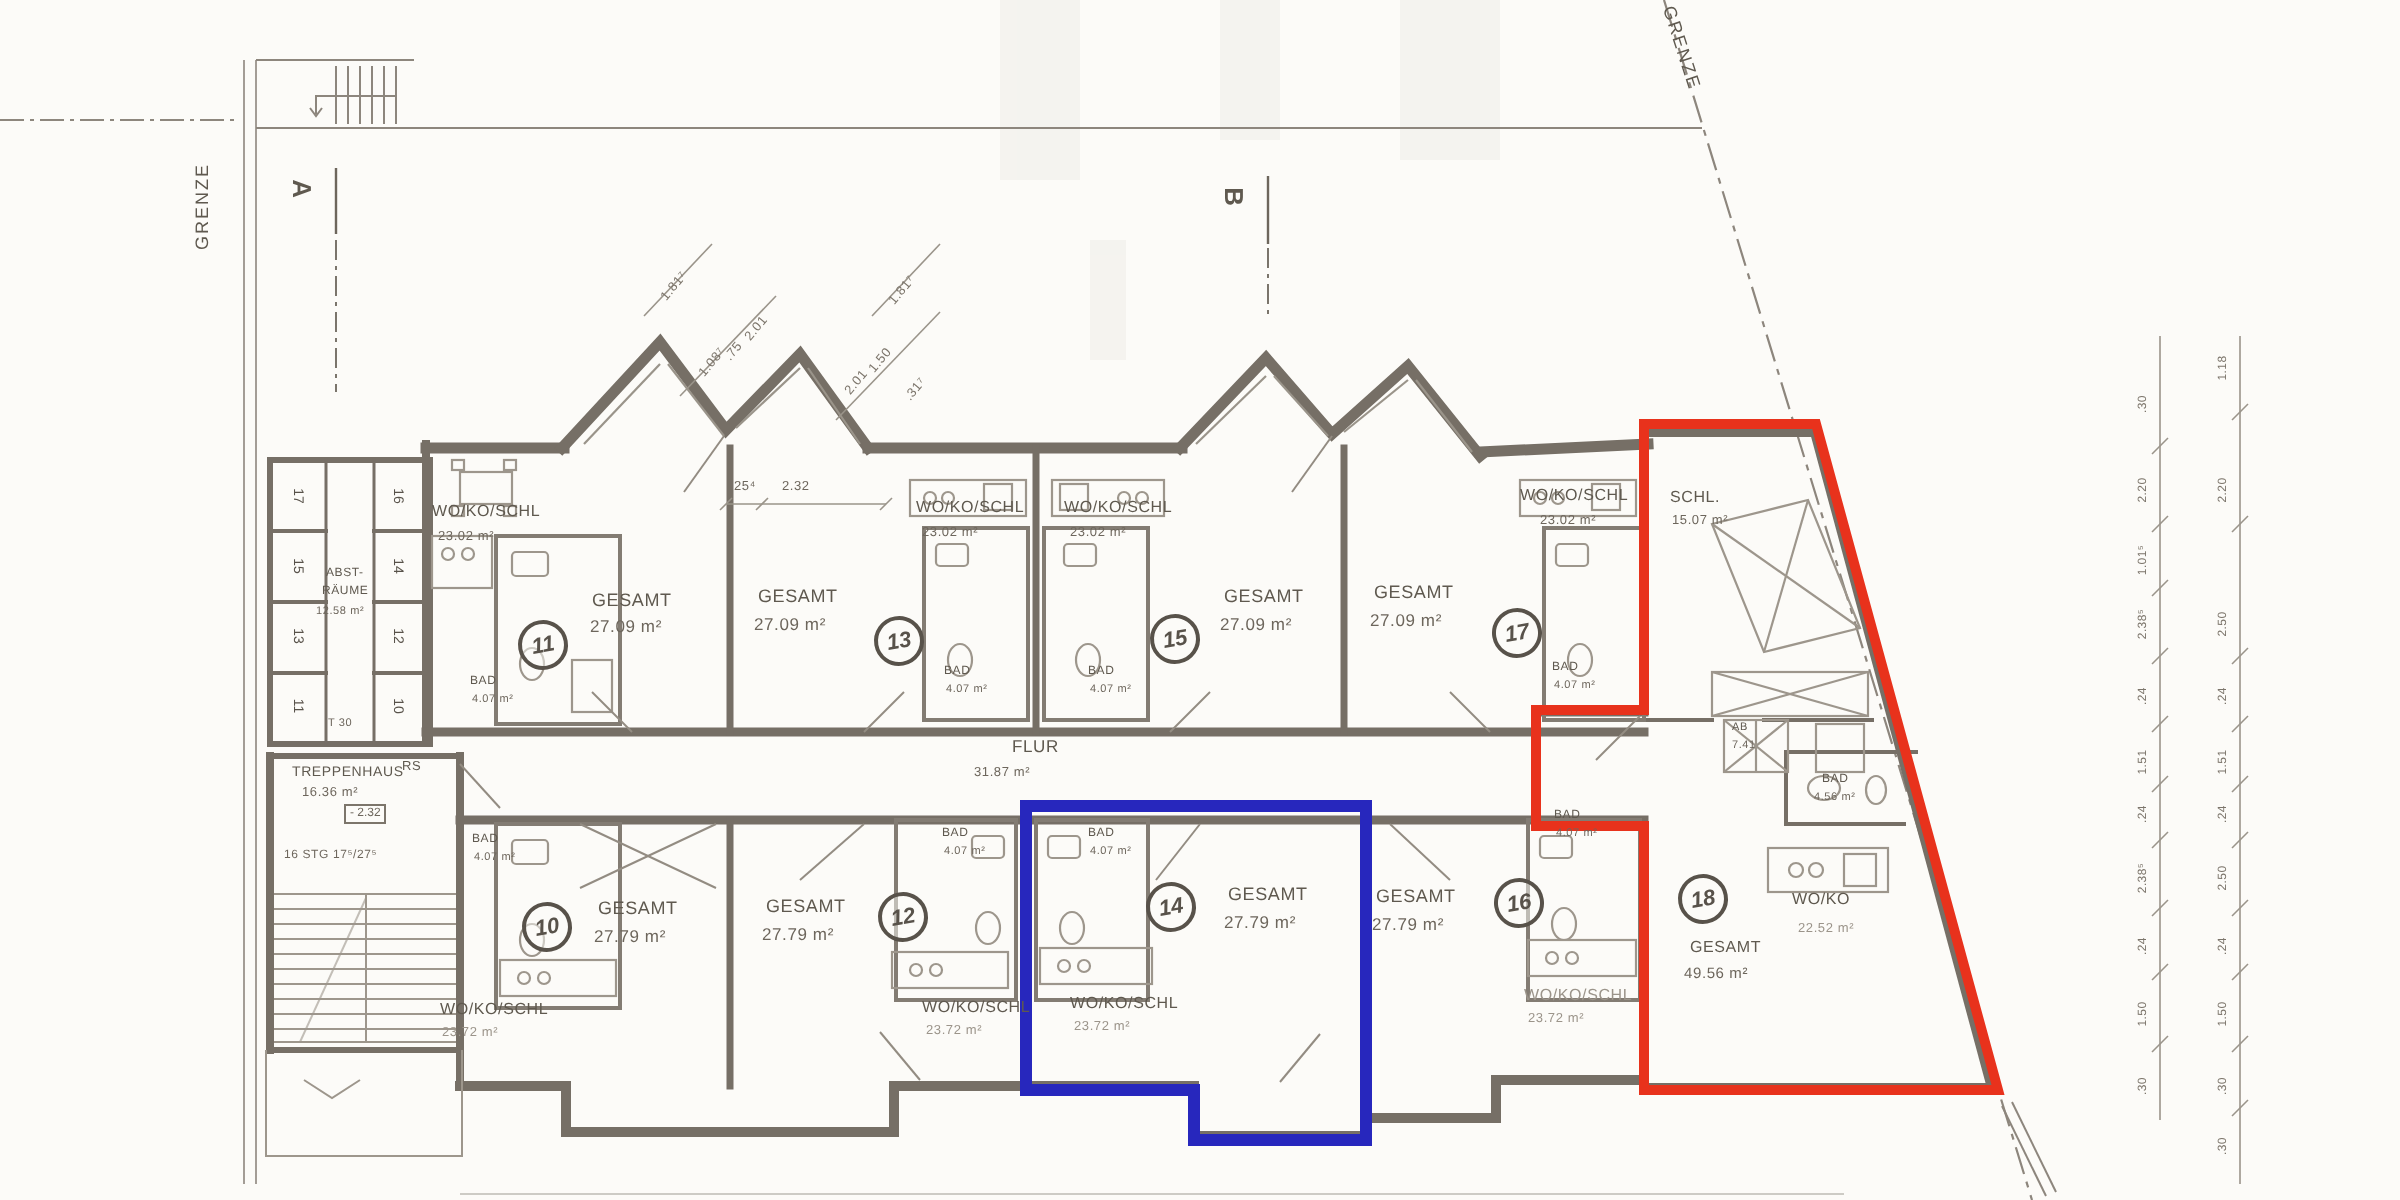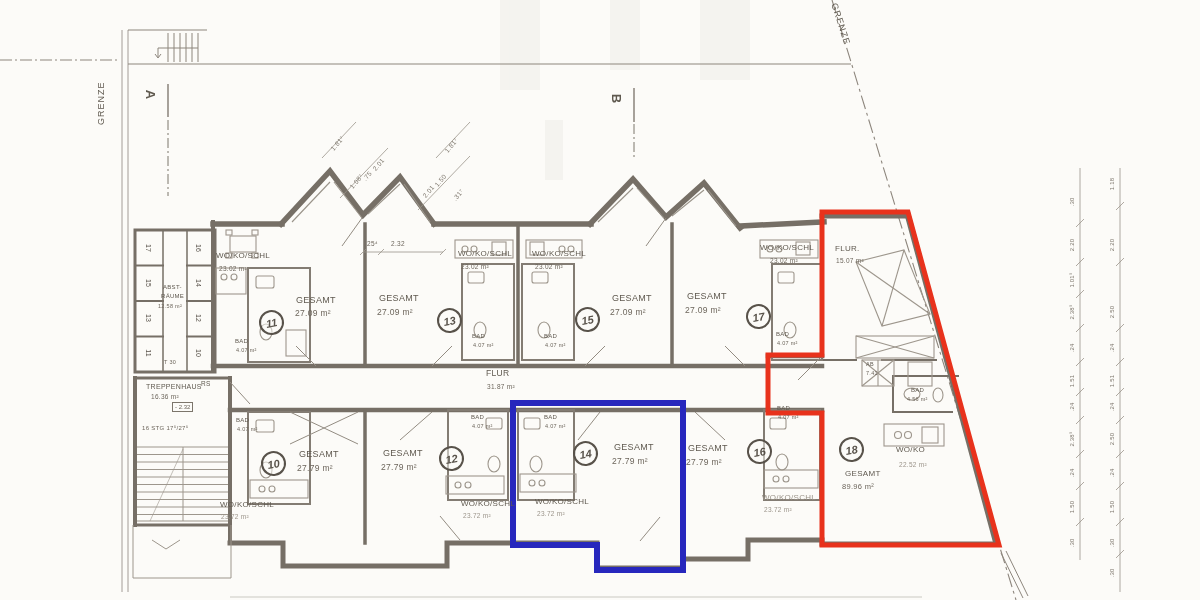--- a/index.html
+++ b/index.html
@@ -290,21 +290,21 @@
 
   <polygon points="822,212 908,212 999,545 822,545 822,413 768,413 768,355 822,355" fill="none" stroke="#e8321c" stroke-width="5"></polygon>
   <polygon points="513,403 683,403 683,570 597,570 597,545 513,545" fill="none" stroke="#2727bd" stroke-width="6"></polygon>
 </svg>
 
   <div class="lbl s9 rotM90" style="left:97px;top:125px;letter-spacing:1px">GRENZE</div>
   <div class="lbl s9 rot72" style="left:838px;top:2px;letter-spacing:1px">GRENZE</div>
   <div class="lbl s13 rot90" style="left:146px;top:88px">A</div>
   <div class="lbl s13 rot90" style="left:612px;top:92px">B</div>
 
-  <div class="lbl s85" style="left:486px;top:369px">FLUR</div>
+  <div class="lbl s85" style="left:506px;top:369px">FLUR</div>
   <div class="lbl s65 mid" style="left:487px;top:384px">31.87 m²</div>
 
   <div class="lbl s7" style="left:146px;top:383px">TREPPENHAUS</div>
   <div class="lbl s65 mid" style="left:151px;top:394px">16.36 m²</div>
   <div class="lbl s65" style="left:201px;top:381px">RS</div>
   <div class="levelbox" style="left:172px;top:402px">- 2.32</div>
   <div class="lbl s6 mid" style="left:142px;top:425px">16 STG  17⁵/27⁵</div>
 
   <div class="lbl s6" style="left:163px;top:284px">ABST-</div>
   <div class="lbl s6" style="left:161px;top:293px">RÄUME</div>
@@ -346,30 +346,30 @@
   <div class="circle" style="left:575px;top:307px">15</div>
 
   <div class="lbl s8" style="left:760px;top:244px">WO/KO/SCHL</div>
   <div class="lbl s65 mid" style="left:770px;top:258px">23.02 m²</div>
   <div class="lbl s9" style="left:687px;top:292px">GESAMT</div>
   <div class="lbl s85 mid" style="left:685px;top:306px">27.09 m²</div>
   <div class="lbl s6" style="left:776px;top:331px">BAD</div>
   <div class="lbl s55 mid" style="left:777px;top:341px">4.07 m²</div>
   <div class="circle" style="left:746px;top:304px">17</div>
 
-  <div class="lbl s8" style="left:835px;top:245px">FLUR.</div>
+  <div class="lbl s8" style="left:835px;top:245px">SCHL.</div>
   <div class="lbl s65 mid" style="left:836px;top:258px">15.07 m²</div>
   <div class="lbl s55" style="left:866px;top:362px">AB</div>
   <div class="lbl s55 mid" style="left:866px;top:371px">7.41</div>
   <div class="lbl s6" style="left:911px;top:387px">BAD</div>
   <div class="lbl s55 mid" style="left:907px;top:397px">4.56 m²</div>
   <div class="lbl s8" style="left:896px;top:446px">WO/KO</div>
   <div class="lbl s65 faint" style="left:899px;top:462px">22.52 m²</div>
   <div class="lbl s8" style="left:845px;top:470px">GESAMT</div>
-  <div class="lbl s75 mid" style="left:842px;top:483px">89.96 m²</div>
+  <div class="lbl s75 mid" style="left:842px;top:483px">49.56 m²</div>
   <div class="circle" style="left:839px;top:437px">18</div>
 
   <div class="lbl s6" style="left:236px;top:417px">BAD</div>
   <div class="lbl s55 mid" style="left:237px;top:427px">4.07 m²</div>
   <div class="lbl s9" style="left:299px;top:450px">GESAMT</div>
   <div class="lbl s85 mid" style="left:297px;top:464px">27.79 m²</div>
   <div class="lbl s8" style="left:220px;top:501px">WO/KO/SCHL</div>
   <div class="lbl s65 faint" style="left:221px;top:514px">23.72 m²</div>
   <div class="circle" style="left:261px;top:451px">10</div>
 

